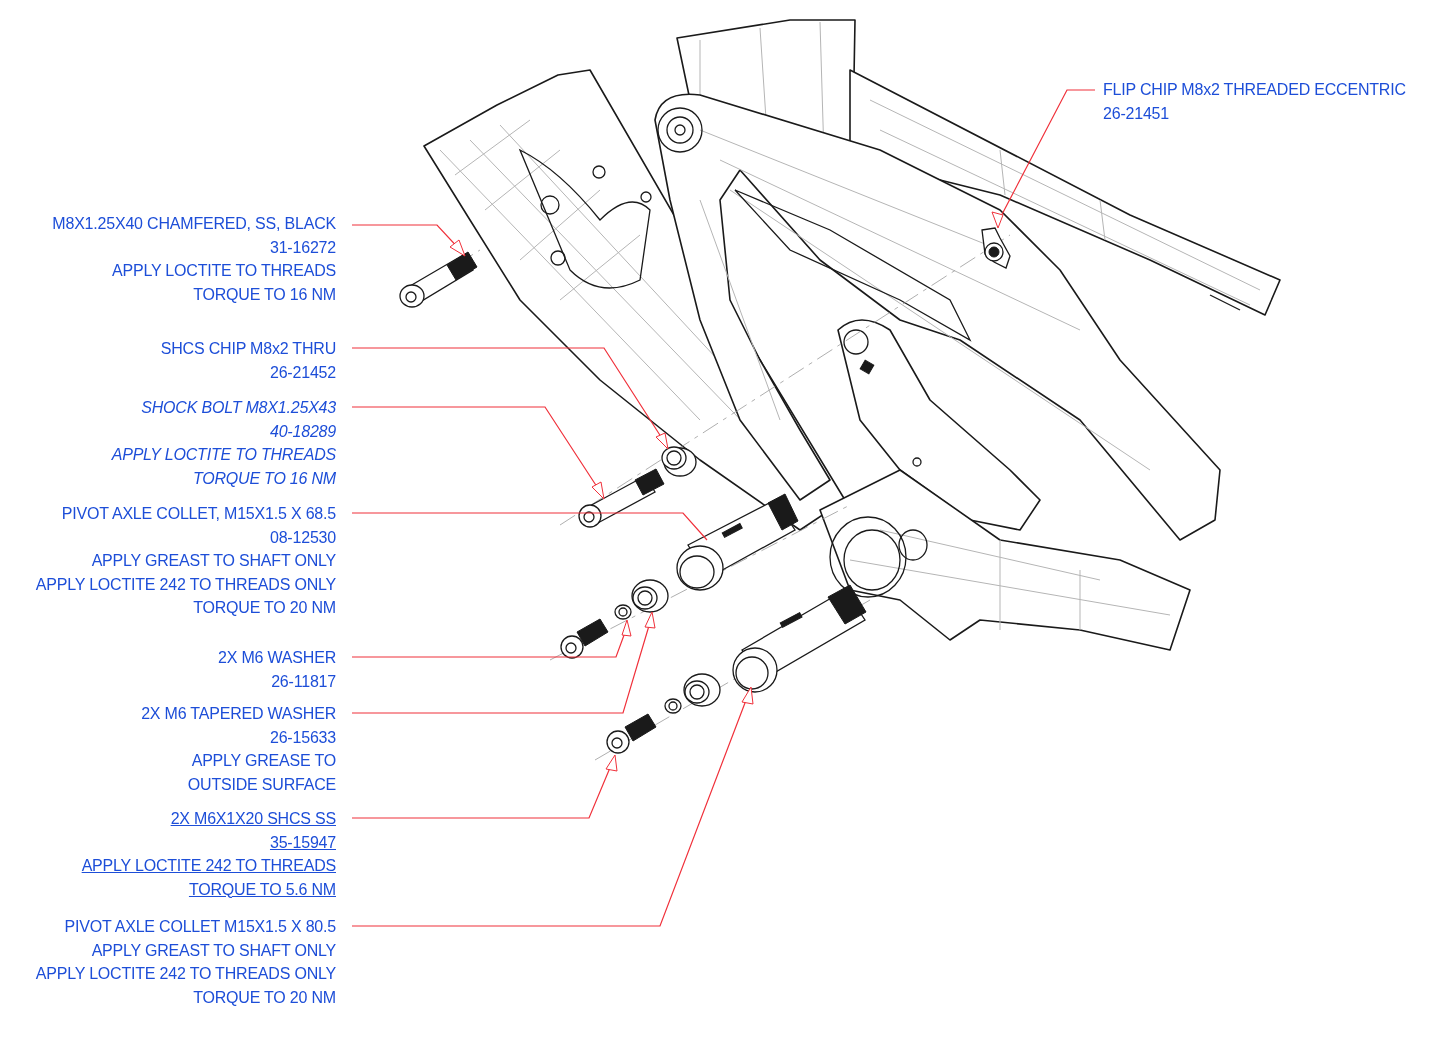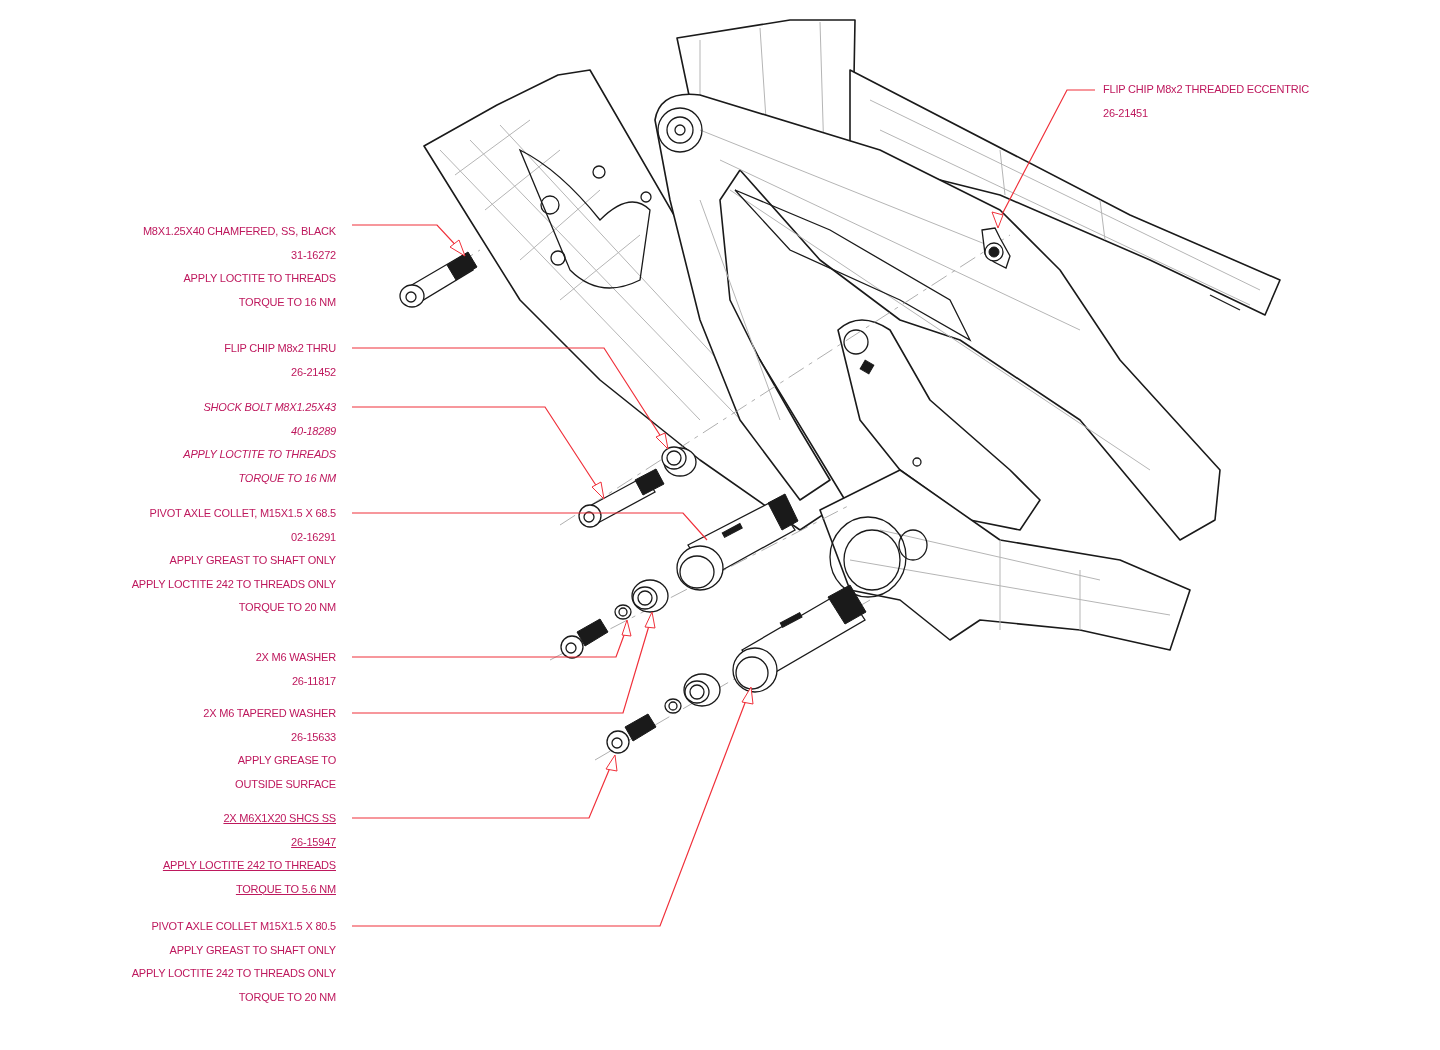--- a/index.html
+++ b/index.html
@@ -1,19 +1,19 @@
 <!DOCTYPE html>
 <html><head>
 <meta charset="utf-8">
 <style>
   html, body { margin:0; padding:0; background:#ffffff; }
   body { width:1440px; height:1050px; position:relative; overflow:hidden;
          font-family:"Liberation Sans", sans-serif; }
   #drawing { position:absolute; left:0; top:0; width:1440px; height:1050px; }
-  .callout { position:absolute; color:#be185d; font-size:11px; line-height:23.5px;
+  .callout { position:absolute; color:#1d4ed8; font-size:16px; line-height:23.5px;
              letter-spacing:-0.2px; white-space:nowrap; }
   .callout.right { text-align:right; right:1104px; }
   .callout.left { text-align:left; }
   .callout div { display:block; }
   .frame-bold { fill:#fff; stroke:#1a1a1a; stroke-width:1.6; stroke-linejoin:round; }
   .frame-thin { fill:none; stroke:#b5b5b5; stroke-width:1; }
   .frame-line { fill:none; stroke:#1a1a1a; stroke-width:1.3; }
   .axis { fill:none; stroke:#9a9a9a; stroke-width:0.8; stroke-dasharray:18 6 4 6; }
   .leader { fill:none; stroke:#f0303a; stroke-width:1.2; }
   .arrow { fill:#fff; stroke:#f0303a; stroke-width:1; }
@@ -188,62 +188,62 @@
     <polyline class="leader" points="352,926 660,926 748,695"></polyline>
     <path class="arrow" d="M751,687 L742,702 L753,704 Z"></path>
   </g>
 </svg>
 
 <div class="callout left" style="left:1103px; top:78px;">
   <div>FLIP CHIP M8x2 THREADED ECCENTRIC</div>
   <div>26-21451</div>
 </div>
 
-<div class="callout right" style="top:220px;">
+<div class="callout right" style="top:212px;">
   <div>M8X1.25X40 CHAMFERED, SS, BLACK</div>
   <div>31-16272</div>
   <div>APPLY LOCTITE TO THREADS</div>
   <div>TORQUE TO 16 NM</div>
 </div>
 
 <div class="callout right" style="top:337px;">
-  <div>FLIP CHIP M8x2 THRU</div>
+  <div>SHCS CHIP M8x2 THRU</div>
   <div>26-21452</div>
 </div>
 
 <div class="callout right" style="top:396px;font-style:italic;">
   <div>SHOCK BOLT M8X1.25X43</div>
   <div>40-18289</div>
   <div>APPLY LOCTITE TO THREADS</div>
   <div>TORQUE TO 16 NM</div>
 </div>
 
 <div class="callout right" style="top:502px;">
   <div>PIVOT AXLE COLLET, M15X1.5 X 68.5</div>
-  <div>02-16291</div>
+  <div>08-12530</div>
   <div>APPLY GREAST TO SHAFT ONLY</div>
   <div>APPLY LOCTITE 242 TO THREADS ONLY</div>
   <div>TORQUE TO 20 NM</div>
 </div>
 
 <div class="callout right" style="top:646px;">
   <div>2X M6 WASHER</div>
   <div>26-11817</div>
 </div>
 
 <div class="callout right" style="top:702px;">
   <div>2X M6 TAPERED WASHER</div>
   <div>26-15633</div>
   <div>APPLY GREASE TO</div>
   <div>OUTSIDE SURFACE</div>
 </div>
 
 <div class="callout right" style="top:807px;text-decoration:underline;">
   <div>2X M6X1X20 SHCS SS</div>
-  <div>26-15947</div>
+  <div>35-15947</div>
   <div>APPLY LOCTITE 242 TO THREADS</div>
   <div>TORQUE TO 5.6 NM</div>
 </div>
 
 <div class="callout right" style="top:915px;">
   <div>PIVOT AXLE COLLET M15X1.5 X 80.5</div>
   <div>APPLY GREAST TO SHAFT ONLY</div>
   <div>APPLY LOCTITE 242 TO THREADS ONLY</div>
   <div>TORQUE TO 20 NM</div>
 </div>

